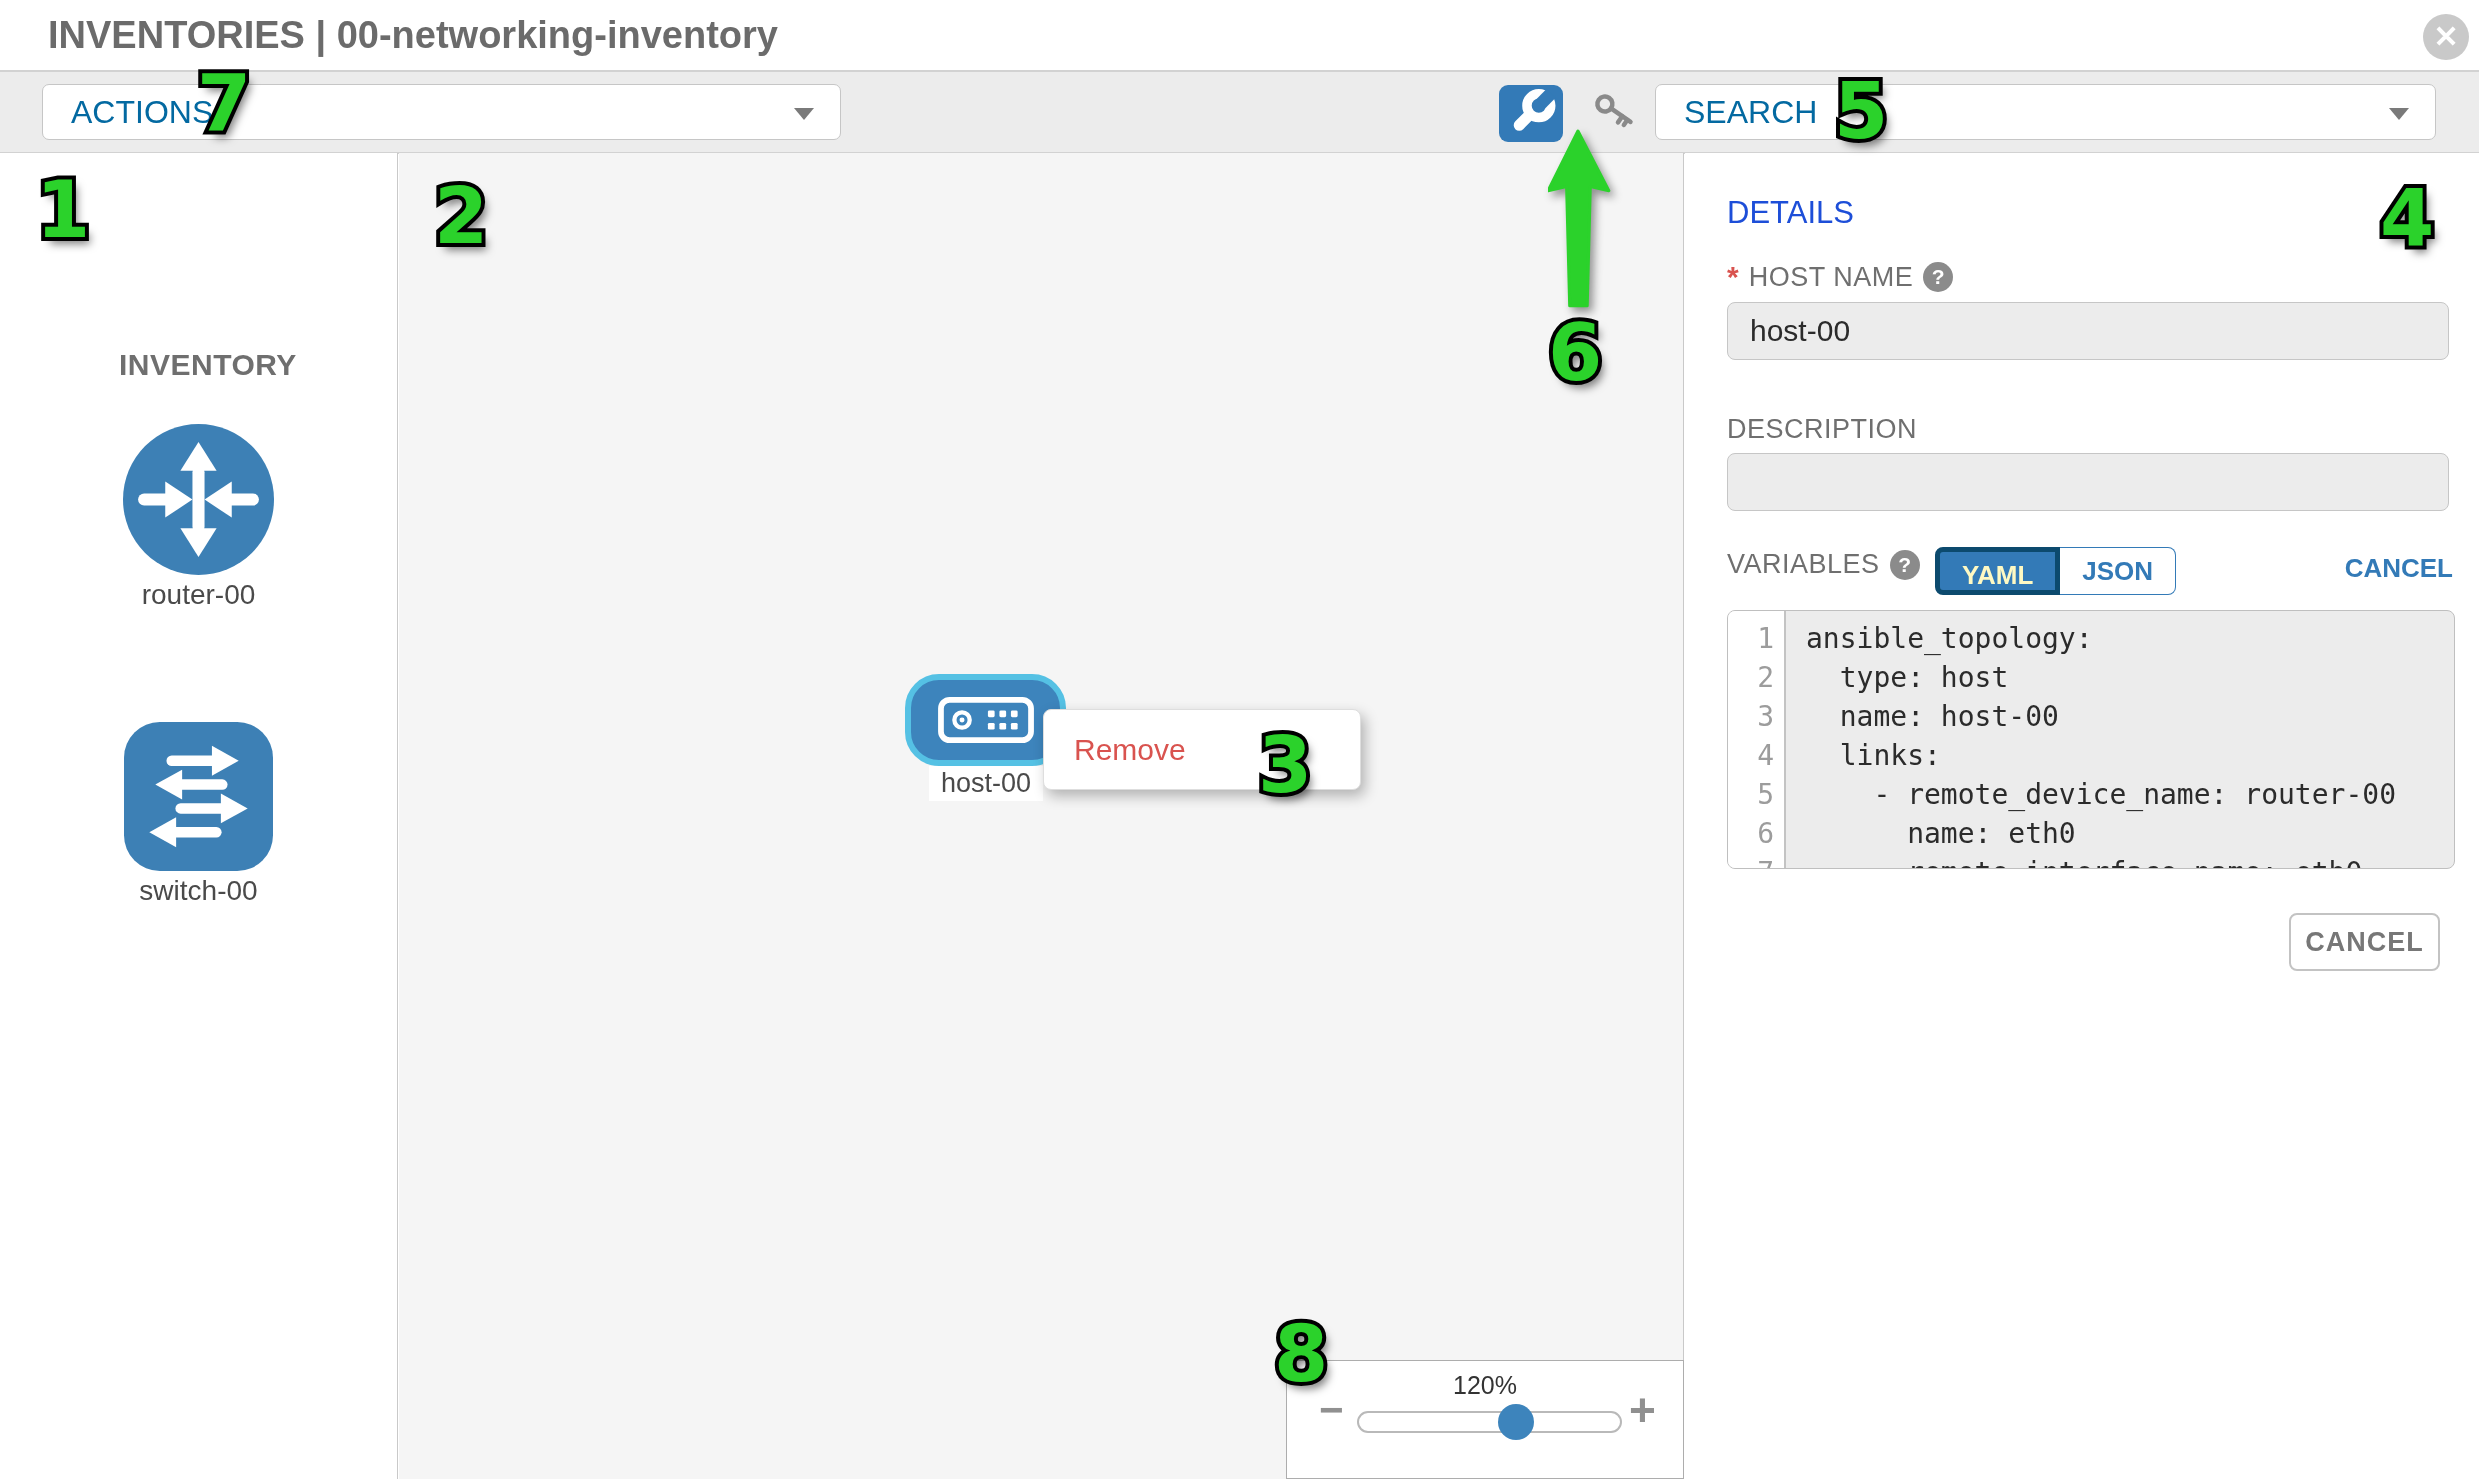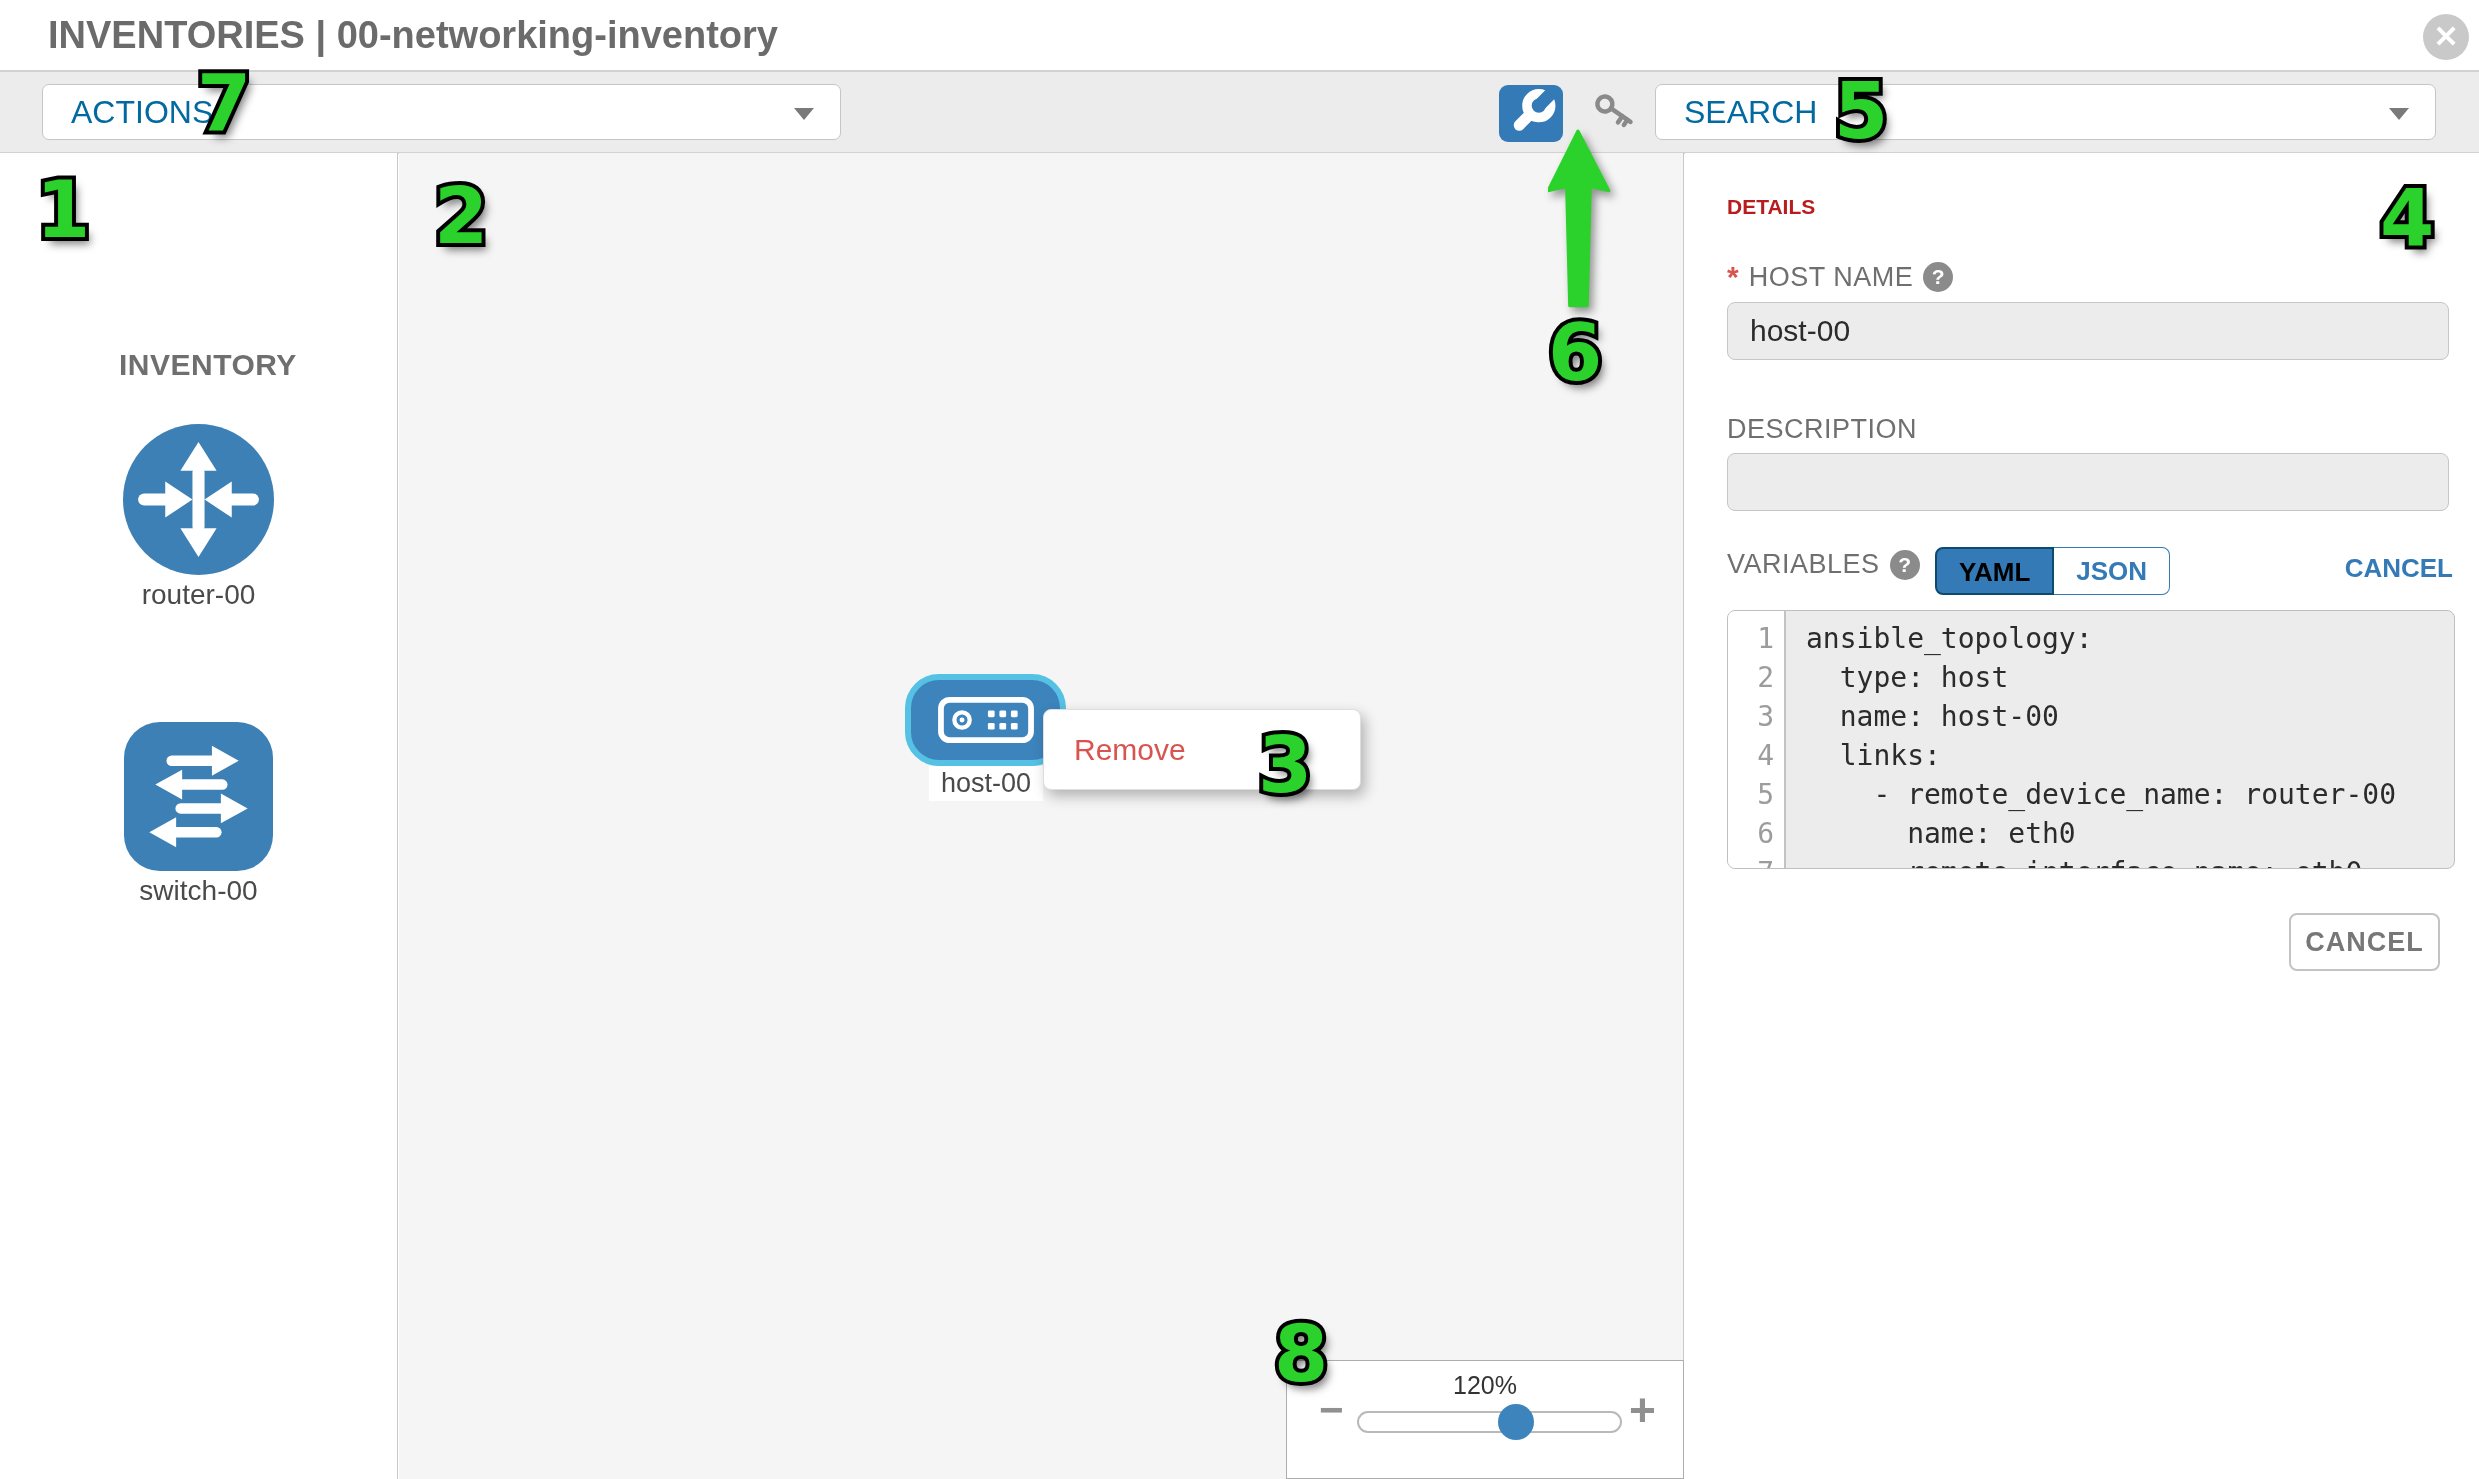--- a/index.html
+++ b/index.html
@@ -46,34 +46,34 @@
   
   .zoom-panel { position:absolute; left:887px; top:1207px; width:398px; height:119px; background:#fff; border:1px solid #adadad;padding-left:47px; }
   .zoom-value { position:absolute; left:0; top:10px; width:100%; text-align:center; font-size:25px; color:#333; }
   .zoom-minus { position:absolute; left:32px; top:28px; font-size:42px; font-weight:700; color:#909090; line-height:42px; cursor:pointer; }
   .zoom-track { position:absolute; left:70px; top:50px; width:265px; height:22px; background:#fff; border:2px solid #b9b9b9; border-radius:12px; cursor:pointer; }
   .zoom-handle { position:absolute; left:211px; top:43px; width:36px; height:36px; border-radius:50%; background:#3d84bc; cursor:pointer; }
   .zoom-plus { position:absolute; left:342px; top:26px; font-size:46px; font-weight:700; color:#909090; line-height:46px; cursor:pointer; }
 
   
   .details { position:absolute; left:1685px; top:153px; width:795px; height:1326px; background:#fff; }
-  .details-title { position:absolute; left:42px; top:42px; font-size:21px; font-weight:700; color:#b91c1c; }
+  .details-title { position:absolute; left:42px; top:42px; font-size:31px; font-weight:400; color:#1d4ed8; }
   .field-label-row { position:absolute; left:42px; display:flex; align-items:center; gap:10px; }
   .req { color:#d9534f; font-size:30px; font-weight:700; }
   .flabel { font-size:27px; color:#6f6f6f; letter-spacing:0.5px; }
   .help-icon { display:inline-block; width:30px; height:30px; border-radius:50%; background:#8b8b8b; color:#fff; font-size:21px; font-weight:700; text-align:center; line-height:30px; }
   .tinput { position:absolute; left:42px; width:722px; height:58px; background:#ececec; border:1px solid #c6c6c6; border-radius:8px; font-size:30px; color:#2b2b2b; padding-left:22px; font-family:"Liberation Sans", sans-serif; }
   .host-input { top:149px; }
   .desc-label { top:261px; }
   .desc-input { top:300px; }
   .host-row { top:107px; }
   .vars-row { top:396px; }
   .toggle { position:absolute; left:250px; top:394px; display:flex; height:48px; }
   .toggle .seg { font-size:26px; font-weight:700; line-height:46px; padding:0 22px; cursor:pointer; }
-  .toggle .seg.active { background:#337ab7; color:#000000; border:2px solid #0c4a6e; border-radius:8px 0 0 8px;text-align:right; }
+  .toggle .seg.active { background:#337ab7; color:#fef9c3; border:5px solid #0c4a6e; border-radius:8px 0 0 8px;text-align:right; }
   .toggle .seg.inactive { background:#fff; color:#337ab7; border:1px solid #337ab7; border-left:none; border-radius:0 8px 8px 0; }
   .expand-link { position:absolute; right:27px; top:400px; font-size:26px; font-weight:600; color:#337ab7; cursor:pointer; }
 
   .editor { position:absolute; left:42px; top:457px; width:728px; height:259px; border:1px solid #bfbfbf; border-radius:8px; overflow:hidden; display:flex; background:#ececec; }
   .gutter { width:58px; background:#fff; border-right:2px solid #c3c3c3; padding-top:8px; }
   .gutter .ln { text-align:right; padding-right:10px; font-family:"DejaVu Sans Mono", monospace; font-size:28px; line-height:39px; color:#9c9c9c; }
   .codearea { flex:1; padding:8px 0 0 20px; }
   .code-line { font-family:"DejaVu Sans Mono", monospace; font-size:28px; line-height:39px; color:#2b2b2b; white-space:pre; }
 
   .cancel-btn { position:absolute; left:604px; top:760px; width:151px; height:58px; background:#fff; border:2px solid #c3c3c3; border-radius:8px; font-size:27px; font-weight:700; color:#777; letter-spacing:1px; text-align:center; line-height:54px; cursor:pointer; }

